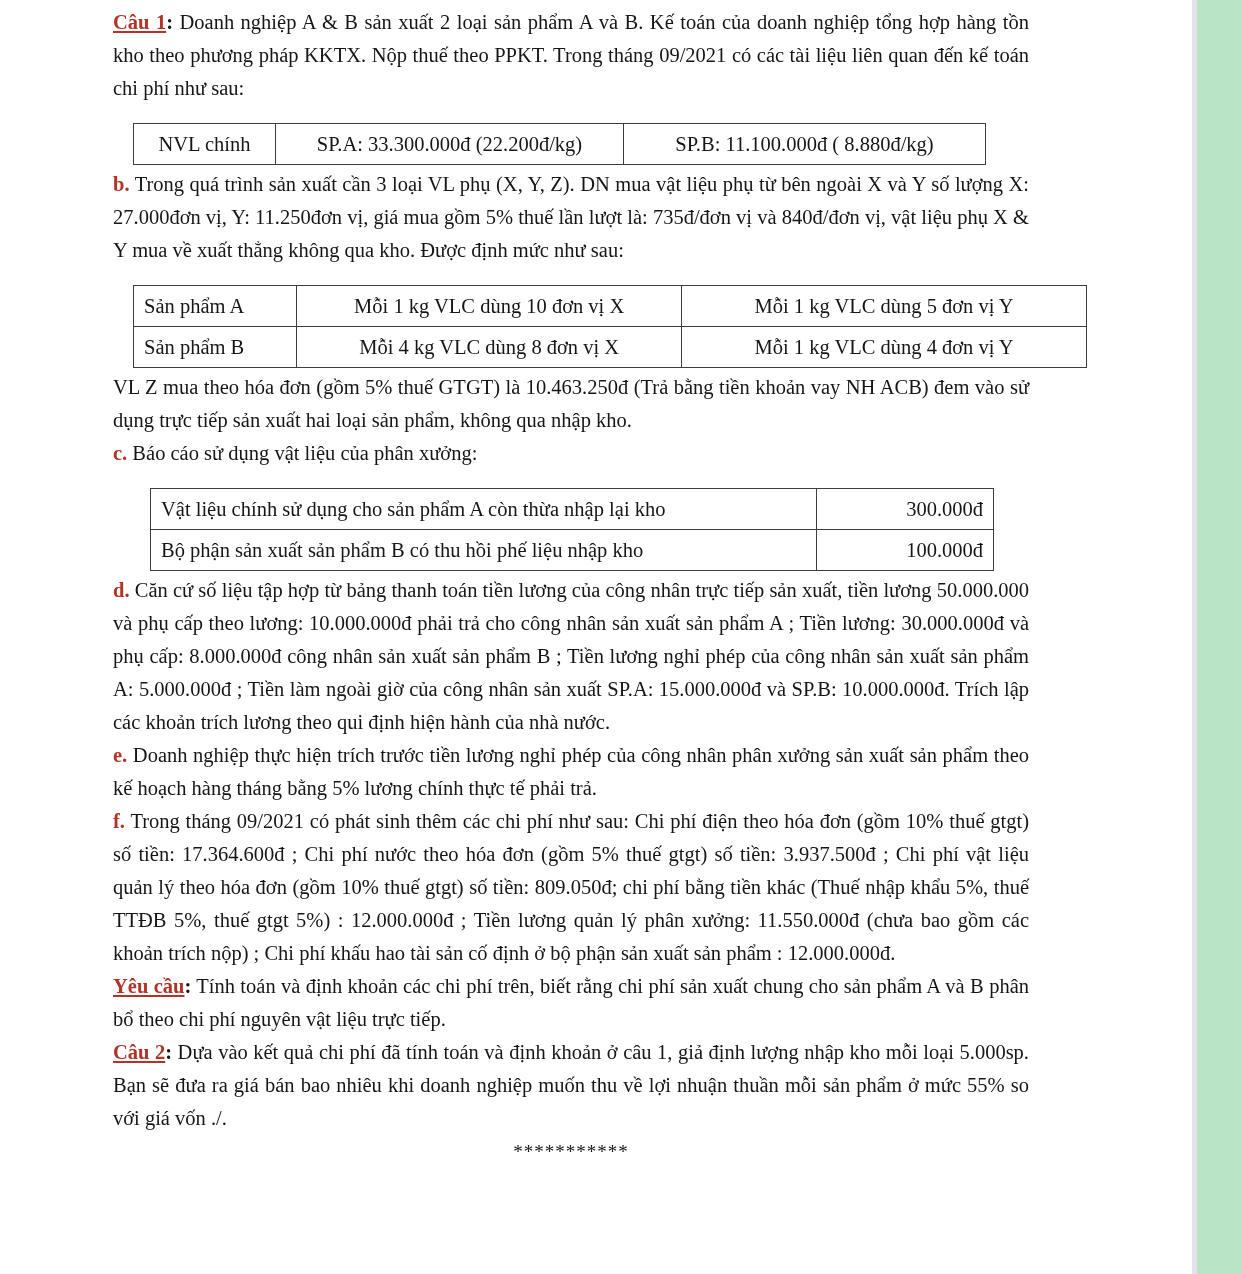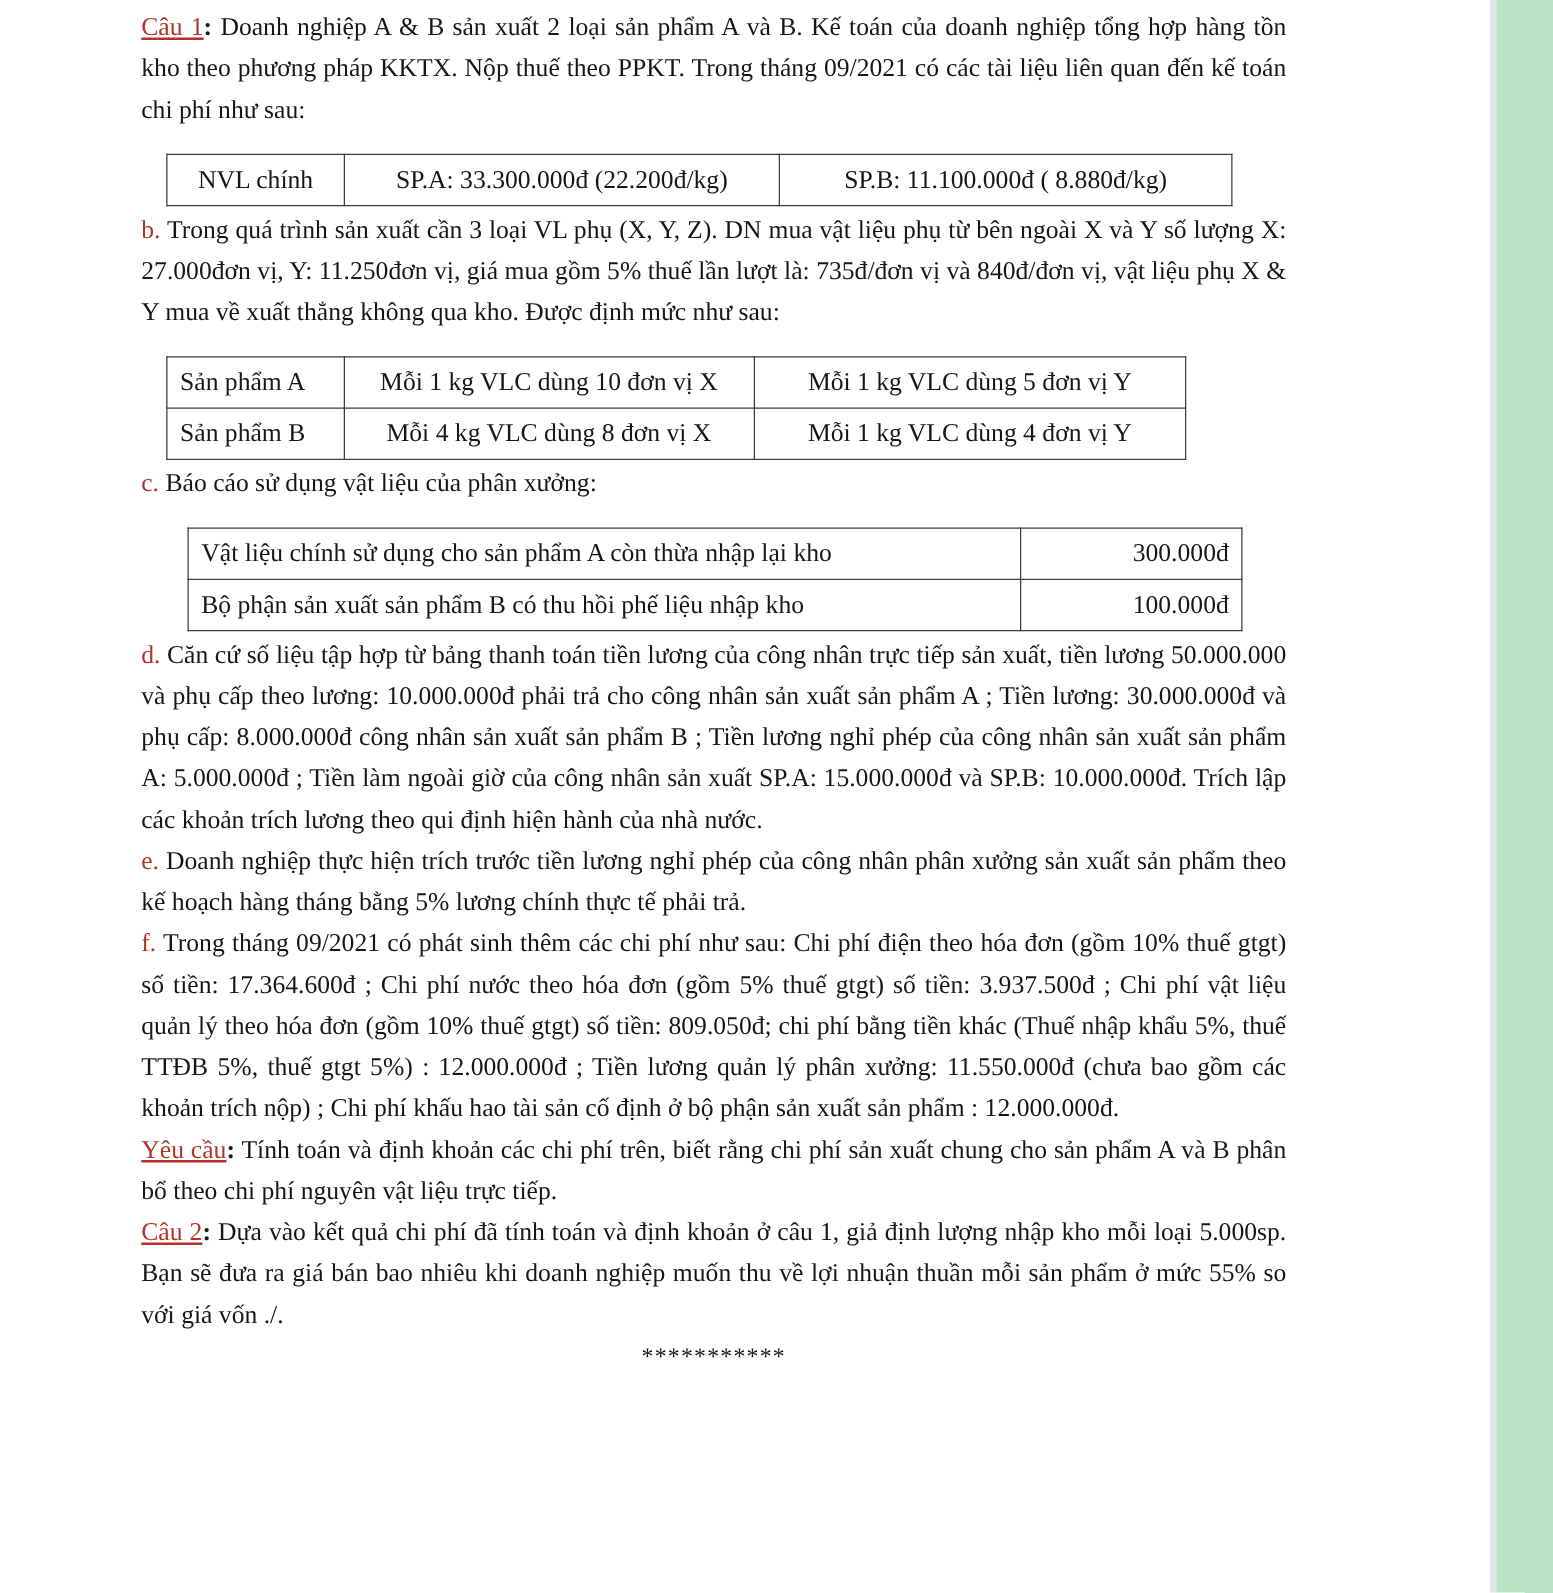--- a/index.html
+++ b/index.html
@@ -23,41 +23,41 @@
   }
   .doc {
     position: absolute;
     left: 113px; top: 6px;
     width: 916px;
     font-size: 20.5px;
     line-height: 33px;
     text-align: justify;
   }
   .doc p { margin: 0; padding: 0; }
-  .marker { color: #b23327; font-weight: normal; }
+  .marker { color: #b23327; font-weight: bold; }
   .marker.u { text-decoration: underline; }
   .colon { font-weight: bold; color: #161616; }
   .doc-table {
     border-collapse: collapse;
     margin: 18px 0 3px 20px;
     font-size: 20.5px;
     line-height: 24px;
   }
   .doc-table td {
     border: 1.6px solid #3d3d3d;
     height: 36px;
     padding: 2px 10px;
     text-align: center;
     vertical-align: middle;
   }
   table.t-nvl { width: 853px; }
   table.t-nvl td.c0 { width: 121px; }
   table.t-nvl td.c1 { width: 327px; }
   table.t-nvl td.c2 { width: 341px; }
-  table.t-dinhmuc { width: 816px; }
+  table.t-dinhmuc { width: 954px; }
   table.t-dinhmuc td.c0 { width: 125px; text-align: left; }
   table.t-dinhmuc td.c1 { width: 323px; }
   table.t-dinhmuc td.c2 { width: 341px; }
   table.t-baocao { width: 844px; margin-left: 37px; }
   table.t-baocao td.c0 { width: 646px; text-align: left; }
   table.t-baocao td.c1 { width: 156px; text-align: right; }
   .footer-stars {
     text-align: center;
     font-size: 19px;
     letter-spacing: 1px;
@@ -91,20 +91,21 @@
       <td class="c2">Mỗi 1 kg VLC dùng 5 đơn vị Y</td>
     </tr>
     <tr>
       <td class="c0">Sản phẩm B</td>
       <td class="c1">Mỗi 4 kg VLC dùng 8 đơn vị X</td>
       <td class="c2">Mỗi 1 kg VLC dùng 4 đơn vị Y</td>
     </tr>
   </tbody>
     </table>
 
+  <p><span>VL Z mua theo hóa đơn (gồm 5% thuế GTGT) là 10.463.250đ (Trả bằng tiền khoản vay NH ACB) đem vào sử dụng trực tiếp sản xuất hai loại sản phẩm, không qua nhập kho.</span></p>
 
   <p><span class="marker">c.</span> <span>Báo cáo sử dụng vật liệu của phân xưởng:</span></p>
 
   <table class="doc-table t-baocao">
     <tbody>
         <tr>
       <td class="c0">Vật liệu chính sử dụng cho sản phẩm A còn thừa nhập lại kho</td>
       <td class="c1">300.000đ</td>
     </tr>
     <tr>

